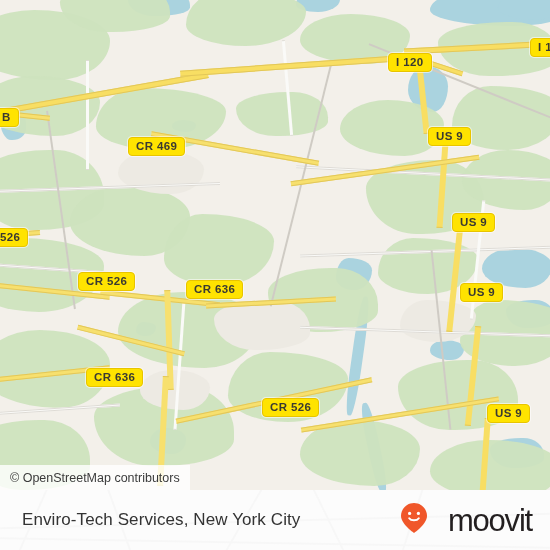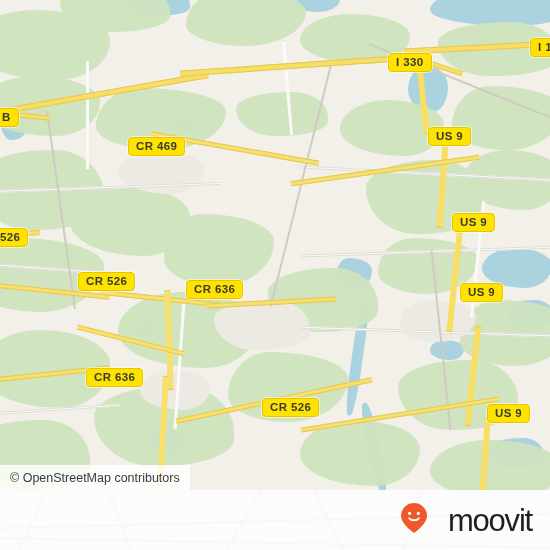--- a/index.html
+++ b/index.html
@@ -163,21 +163,21 @@
     <div class="road" style="left:300px;top:412px;width:200px;height:5px;transform:rotate(-9deg);"></div>
 
     <div class="road" style="left:166px;top:290px;width:6px;height:100px;transform:rotate(-2deg);"></div>
     <div class="road" style="left:160px;top:376px;width:6px;height:110px;transform:rotate(3deg);"></div>
     <div class="road" style="left:-20px;top:372px;width:130px;height:5px;transform:rotate(-6deg);"></div>
     <div class="road" style="left:76px;top:338px;width:110px;height:5px;transform:rotate(14deg);"></div>
 
     <div class="road" style="left:-20px;top:112px;width:70px;height:5px;transform:rotate(6deg);"></div>
     <div class="road" style="left:-20px;top:232px;width:60px;height:5px;transform:rotate(-4deg);"></div>
 
-    <div class="shield" style="left:388px;top:53px;">I 330</div>
+    <div class="shield" style="left:388px;top:53px;">I 120</div>
     <div class="shield" style="left:530px;top:38px;">I 1</div>
     <div class="shield" style="left:128px;top:137px;">CR 469</div>
     <div class="shield" style="left:428px;top:127px;">US 9</div>
     <div class="shield" style="left:-6px;top:108px;">B</div>
     <div class="shield" style="left:452px;top:213px;">US 9</div>
     <div class="shield" style="left:-8px;top:228px;">526</div>
     <div class="shield" style="left:78px;top:272px;">CR 526</div>
     <div class="shield" style="left:186px;top:280px;">CR 636</div>
     <div class="shield" style="left:460px;top:283px;">US 9</div>
     <div class="shield" style="left:86px;top:368px;">CR 636</div>
@@ -194,20 +194,21 @@
     <div class="footer-wm">
       <div class="wm-line" style="left:30px;top:-10px;width:2px;height:90px;transform:rotate(24deg);"></div>
       <div class="wm-line" style="left:120px;top:-10px;width:2px;height:90px;transform:rotate(-20deg);"></div>
       <div class="wm-line" style="left:240px;top:-10px;width:2px;height:90px;transform:rotate(30deg);"></div>
       <div class="wm-line" style="left:330px;top:-10px;width:2px;height:90px;transform:rotate(-26deg);"></div>
       <div class="wm-line" style="left:410px;top:-10px;width:2px;height:90px;transform:rotate(18deg);"></div>
       <div class="wm-line" style="left:0px;top:30px;width:550px;height:2px;transform:rotate(-1.5deg);"></div>
       <div class="wm-line" style="left:0px;top:52px;width:550px;height:2px;transform:rotate(1deg);"></div>
     </div>
 
+    <div class="footer-title">Enviro-Tech Services, New York City</div>
 
     <div class="logo">
       <span>
         <svg width="30" height="34" viewBox="0 0 30 34">
           <path d="M15 2 C7.8 2 2 7.8 2 15 C2 23 15 32 15 32 C15 32 28 23 28 15 C28 7.8 22.2 2 15 2 Z" fill="#F0572A"></path>
           <circle cx="10.6" cy="12.4" r="1.6" fill="#FFFFFF"></circle>
           <circle cx="19.4" cy="12.4" r="1.6" fill="#FFFFFF"></circle>
           <path d="M10.2 17.2 C12.0 20.0 18.0 20.0 19.8 17.2" stroke="#FFFFFF" stroke-width="1.9" fill="none" stroke-linecap="round"></path>
         </svg>
       </span>

